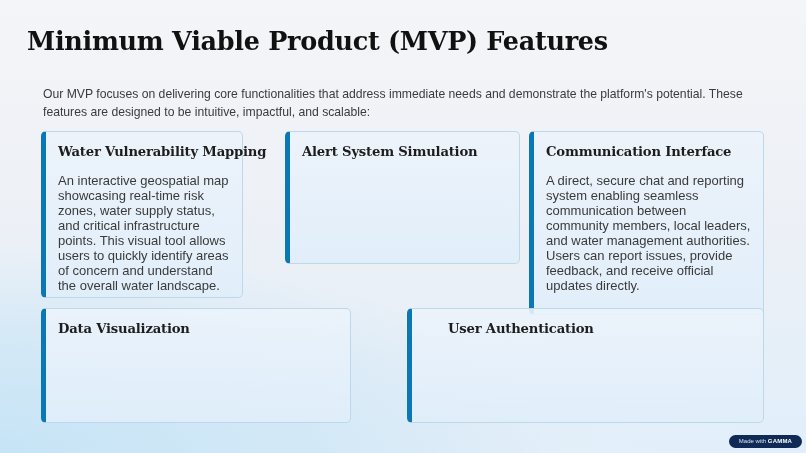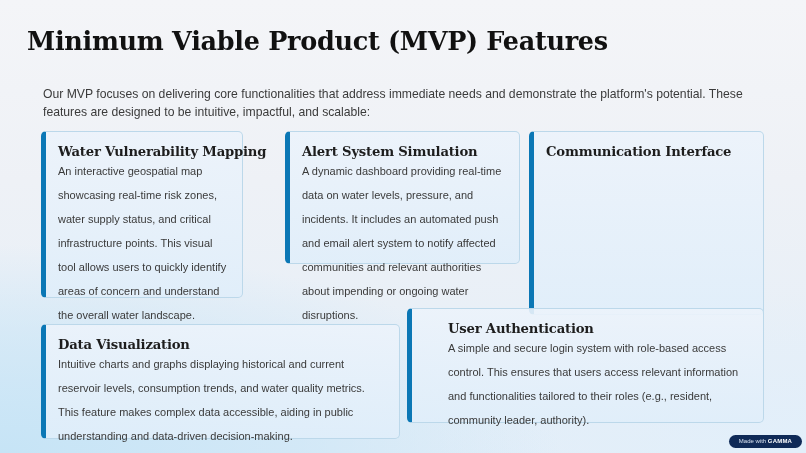--- a/index.html
+++ b/index.html
@@ -44,29 +44,29 @@
     .card-title {
       font-family: "DejaVu Serif", "Liberation Serif", serif;
       font-weight: bold;
       font-size: 13.2px;
       color: #1d1d1d;
       white-space: nowrap;
       letter-spacing: -0.2px;
       margin-top: 2px;
     }
     .card-body {
-      margin-top: 0;
-      font-size: 11px;
-      line-height: 24px;
+      margin-top: 14px;
+      font-size: 13px;
+      line-height: 15px;
       color: #3a3a3a;
     }
     #card-1 { left: 41px; top: 131px; width: 202px; height: 167px; }
     #card-2 { left: 285px; top: 131px; width: 235px; height: 133px; }
     #card-3 { left: 529px; top: 131px; width: 235px; height: 184px; }
-    #card-4 { left: 41px; top: 324px; width: 359px; height: 115px; }
+    #card-4 { left: 41px; top: 308px; width: 310px; height: 115px; }
     #card-5 { left: 407px; top: 308px; width: 357px; height: 115px; padding-left: 36px; }
     .badge {
       position: absolute;
       left: 729px;
       top: 435px;
       width: 73px;
       height: 13px;
       border-radius: 7px;
       background: #0f2a57;
       color: #d8e2f0;
@@ -84,30 +84,28 @@
 
 <p class="intro">Our MVP focuses on delivering core functionalities that address immediate needs and demonstrate the platform's potential. These features are designed to be intuitive, impactful, and scalable:</p>
 
 <div class="card" id="card-1">
   <div class="card-title">Water Vulnerability Mapping</div>
   <div class="card-body">An interactive geospatial map showcasing real-time risk zones, water supply status, and critical infrastructure points. This visual tool allows users to quickly identify areas of concern and understand the overall water landscape.</div>
 </div>
 
 <div class="card" id="card-2">
   <div class="card-title">Alert System Simulation</div>
-  <div class="card-body">A dynamic dashboard providing real-time data on water levels, pressure, and incidents. It includes an automated push and email alert system to notify affected communities and relevant authorities about impending or ongoing water disruptions.</div>
 </div>
 
 <div class="card" id="card-3">
   <div class="card-title">Communication Interface</div>
+  <div class="card-body">A direct, secure chat and reporting system enabling seamless communication between community members, local leaders, and water management authorities. Users can report issues, provide feedback, and receive official updates directly.</div>
 </div>
 
 <div class="card" id="card-4">
   <div class="card-title">Data Visualization</div>
-  <div class="card-body">Intuitive charts and graphs displaying historical and current reservoir levels, consumption trends, and water quality metrics. This feature makes complex data accessible, aiding in public understanding and data-driven decision-making.</div>
 </div>
 
 <div class="card" id="card-5">
   <div class="card-title">User Authentication</div>
-  <div class="card-body">A simple and secure login system with role-based access control. This ensures that users access relevant information and functionalities tailored to their roles (e.g., resident, community leader, authority).</div>
 </div>
 
 <a class="badge"><span>Made with </span><b>GAMMA</b></a>
 
 </body></html>

